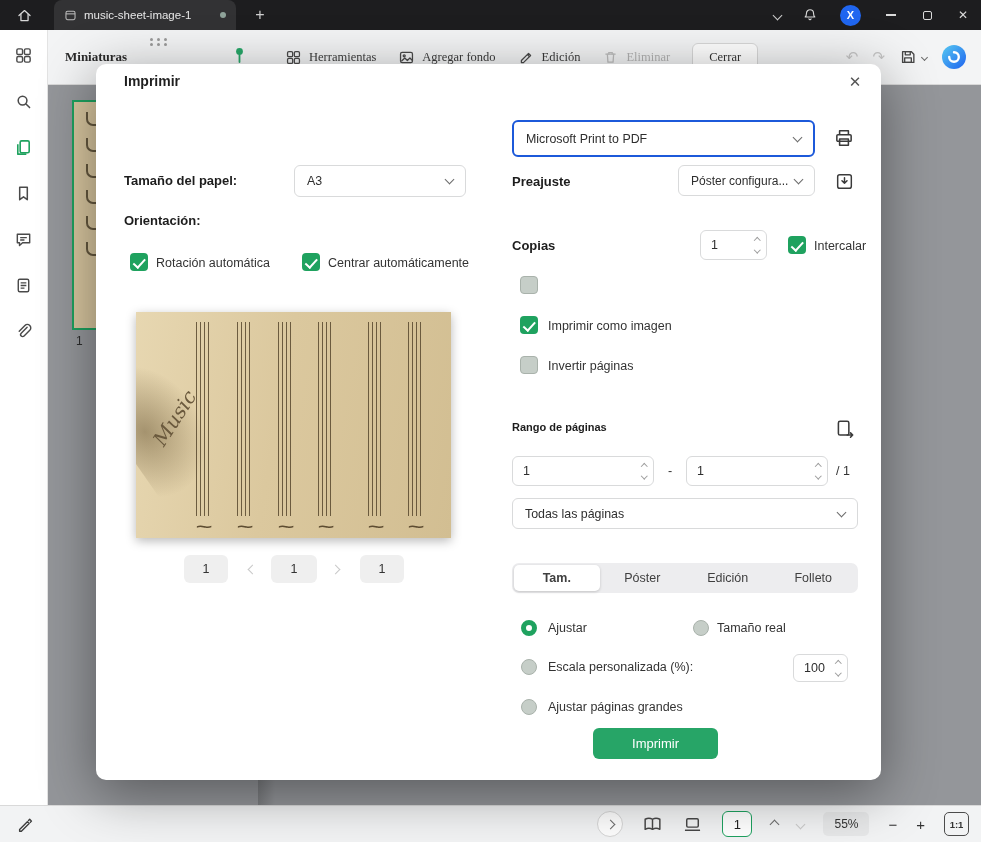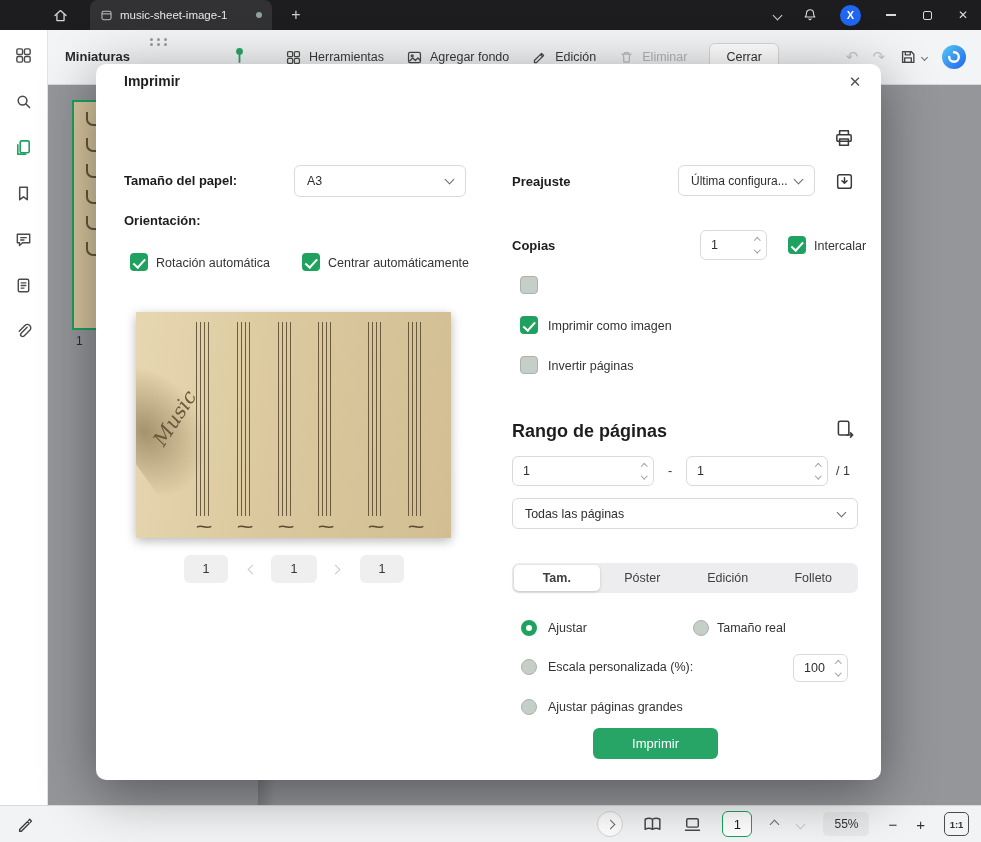--- a/index.html
+++ b/index.html
@@ -1,36 +1,36 @@
 <!DOCTYPE html>
 <html><head>
 <meta charset="utf-8">
 <style>
   * { margin:0; padding:0; box-sizing:border-box; }
   body { background:#444; font-family:"Liberation Sans","DejaVu Sans",sans-serif; }
   .app { position:relative; width:981px; height:842px; background:#94969a; overflow:hidden; }
 
   
-  .titlebar { position:absolute; top:0; left:0; right:0; height:30px; background:#1d1d1f; display:flex; align-items:center; z-index:60;padding-left:36px; }
+  .titlebar { position:absolute; top:0; left:0; right:0; height:30px; background:#1d1d1f; display:flex; align-items:center; z-index:60; }
   .home-btn { width:48px; height:30px; display:flex; align-items:center; justify-content:center; }
   .tab { margin-left:6px; height:30px; width:182px; display:flex; align-items:center; gap:7px; padding:0 10px; background:#323234; border-radius:8px 8px 0 0; }
   .tab-title { flex:1; font-size:11.5px; color:#e7e7e7; white-space:nowrap; overflow:hidden; }
   .tab-dot { width:6px; height:6px; border-radius:50%; background:#8fa39a; }
   .newtab { margin-left:14px; color:#cfcfcf; font-size:16px; line-height:30px; width:20px; text-align:center; }
   .tb-spacer { flex:1; }
   .tb-right { display:flex; align-items:center; }
   .tb-chev { width:30px; display:flex; justify-content:center; }
   .bell { width:36px; display:flex; justify-content:center; }
   .avatar { width:21px; height:21px; border-radius:50%; background:#2066f0; color:#fff; font-size:11px; font-weight:700; display:flex; align-items:center; justify-content:center; margin:0 12px; }
   .wbtn { width:36px; height:30px; display:flex; align-items:center; justify-content:center; color:#dadada; font-size:12px; }
   .min-glyph { width:10px; height:1.2px; background:#dadada; }
   .max-glyph { width:9px; height:9px; border:1.2px solid #dadada; border-radius:2px; }
 
   
-  .toolbar { position:absolute; top:30px; left:48px; right:0; height:55px; background:#f3f4f5; border-bottom:1px solid #d8d8d8; z-index:10; }
+  .toolbar { position:absolute; top:30px; left:48px; right:0; height:55px; background:#f3f4f5; border-bottom:1px solid #d8d8d8; z-index:10;font-family:Liberation Serif, serif; }
   .panel-title { position:absolute; left:17px; top:19px; font-size:13px; font-weight:700; color:#2a2a2a; }
   .drag-dots { position:absolute; left:102px; top:8px; width:18px; height:8px; }
   .drag-dots i { position:absolute; width:3px; height:3px; border-radius:50%; background:#9a9a9a; }
   .pin { position:absolute; left:184px; top:16px; }
   .tool-row { position:absolute; left:237px; top:0; height:54px; display:flex; align-items:center; gap:22px; }
   .tool { display:flex; align-items:center; gap:7px; font-size:12.5px; color:#3a3a3a; }
   .tool.disabled { color:#b3b3b3; }
   .cerrar-btn { padding:6px 16px; border:1px solid #d8d8d8; background:#fff; border-radius:6px; font-size:12.5px; color:#333; }
   .right-tools { position:absolute; right:14px; top:0; height:54px; display:flex; align-items:center; gap:14px; }
   .histbtn { font-size:15px; color:#c4c4c4; }
@@ -342,30 +342,34 @@
     <div class="pager-box" style="left:88px;top:491px;width:44px">1</div>
     <div class="pager-chev" style="left:148px;top:491px">
         <span class="chev lf lt"></span>
       </div>
     <div class="pager-box" style="left:175px;top:491px;width:46px">1</div>
     <div class="pager-chev" style="left:231px;top:491px">
         <span class="chev rt lt"></span>
       </div>
     <div class="pager-box" style="left:264px;top:491px;width:44px">1</div>
 
+    <div class="sel" style="left:416px;top:56px;width:303px;height:37px;border:2.5px solid #1c59da">
+      <span>Microsoft Print to PDF</span>
+        <span class="chev"></span>
+    </div>
     <div class="ico-btn" style="left:734px;top:60px;width:28px;height:28px">
       <svg width="22" height="22" viewBox="0 0 20 20" fill="none" stroke="#3a3a3a" stroke-width="1.4" stroke-linejoin="round">
           <path d="M6 7V3.5h8V7"></path>
           <rect x="3.5" y="7" width="13" height="6" rx="1"></rect>
           <rect x="6" y="11" width="8" height="5.5"></rect>
         </svg>
     </div>
     <div class="lblb" style="left:416px;top:102px;line-height:31px">Preajuste</div>
     <div class="sel" style="left:582px;top:101px;width:137px;height:31px;font-size:12px">
-      <span>Última configura...</span>
+      <span>Póster configura...</span>
         <span class="chev"></span>
     </div>
     <div class="ico-btn" style="left:734px;top:103px;width:28px;height:28px">
       <svg width="21" height="21" viewBox="0 0 20 20" fill="none" stroke="#3a3a3a" stroke-width="1.4" stroke-linecap="round" stroke-linejoin="round">
           <rect x="3.5" y="3.5" width="13" height="13" rx="2"></rect>
           <path d="M10 6.5v5.2M10 11.7l-2.4-2.4M10 11.7l2.4-2.4"></path>
         </svg>
     </div>
 
     <div class="lblb" style="left:416px;top:167px;line-height:30px">Copias</div>
@@ -378,21 +382,21 @@
     </div>
     <span class="cb on" style="left:692px;top:172px"></span>
     <span class="lbl" style="left:718px;top:173px">Intercalar</span>
 
     <span class="cb off" style="left:424px;top:212px"></span>
     <span class="cb on" style="left:424px;top:252px"></span>
     <span class="lbl" style="left:452px;top:253px">Imprimir como imagen</span>
     <span class="cb off" style="left:424px;top:292px"></span>
     <span class="lbl" style="left:452px;top:293px">Invertir páginas</span>
 
-    <div class="lblb" style="left:416px;top:357px;font-size:18px">Rango de páginas</div>
+    <div class="lblb" style="left:416px;top:357px;font-size:11px">Rango de páginas</div>
     <div class="ico-btn" style="left:736px;top:352px;width:26px;height:26px">
       <svg width="22" height="22" viewBox="0 0 20 20" fill="none" stroke="#3a3a3a" stroke-width="1.4" stroke-linecap="round" stroke-linejoin="round">
           <rect x="4" y="3" width="9.5" height="12.5" rx="1.5"></rect>
           <path d="M12 15.5h5M17 15.5l-2-2M17 15.5l-2 2"></path>
         </svg>
     </div>
     <div class="inp" style="left:416px;top:392px;width:142px;height:30px">
       <span>1</span>
       <span class="step">
           <span class="chev up"></span>

